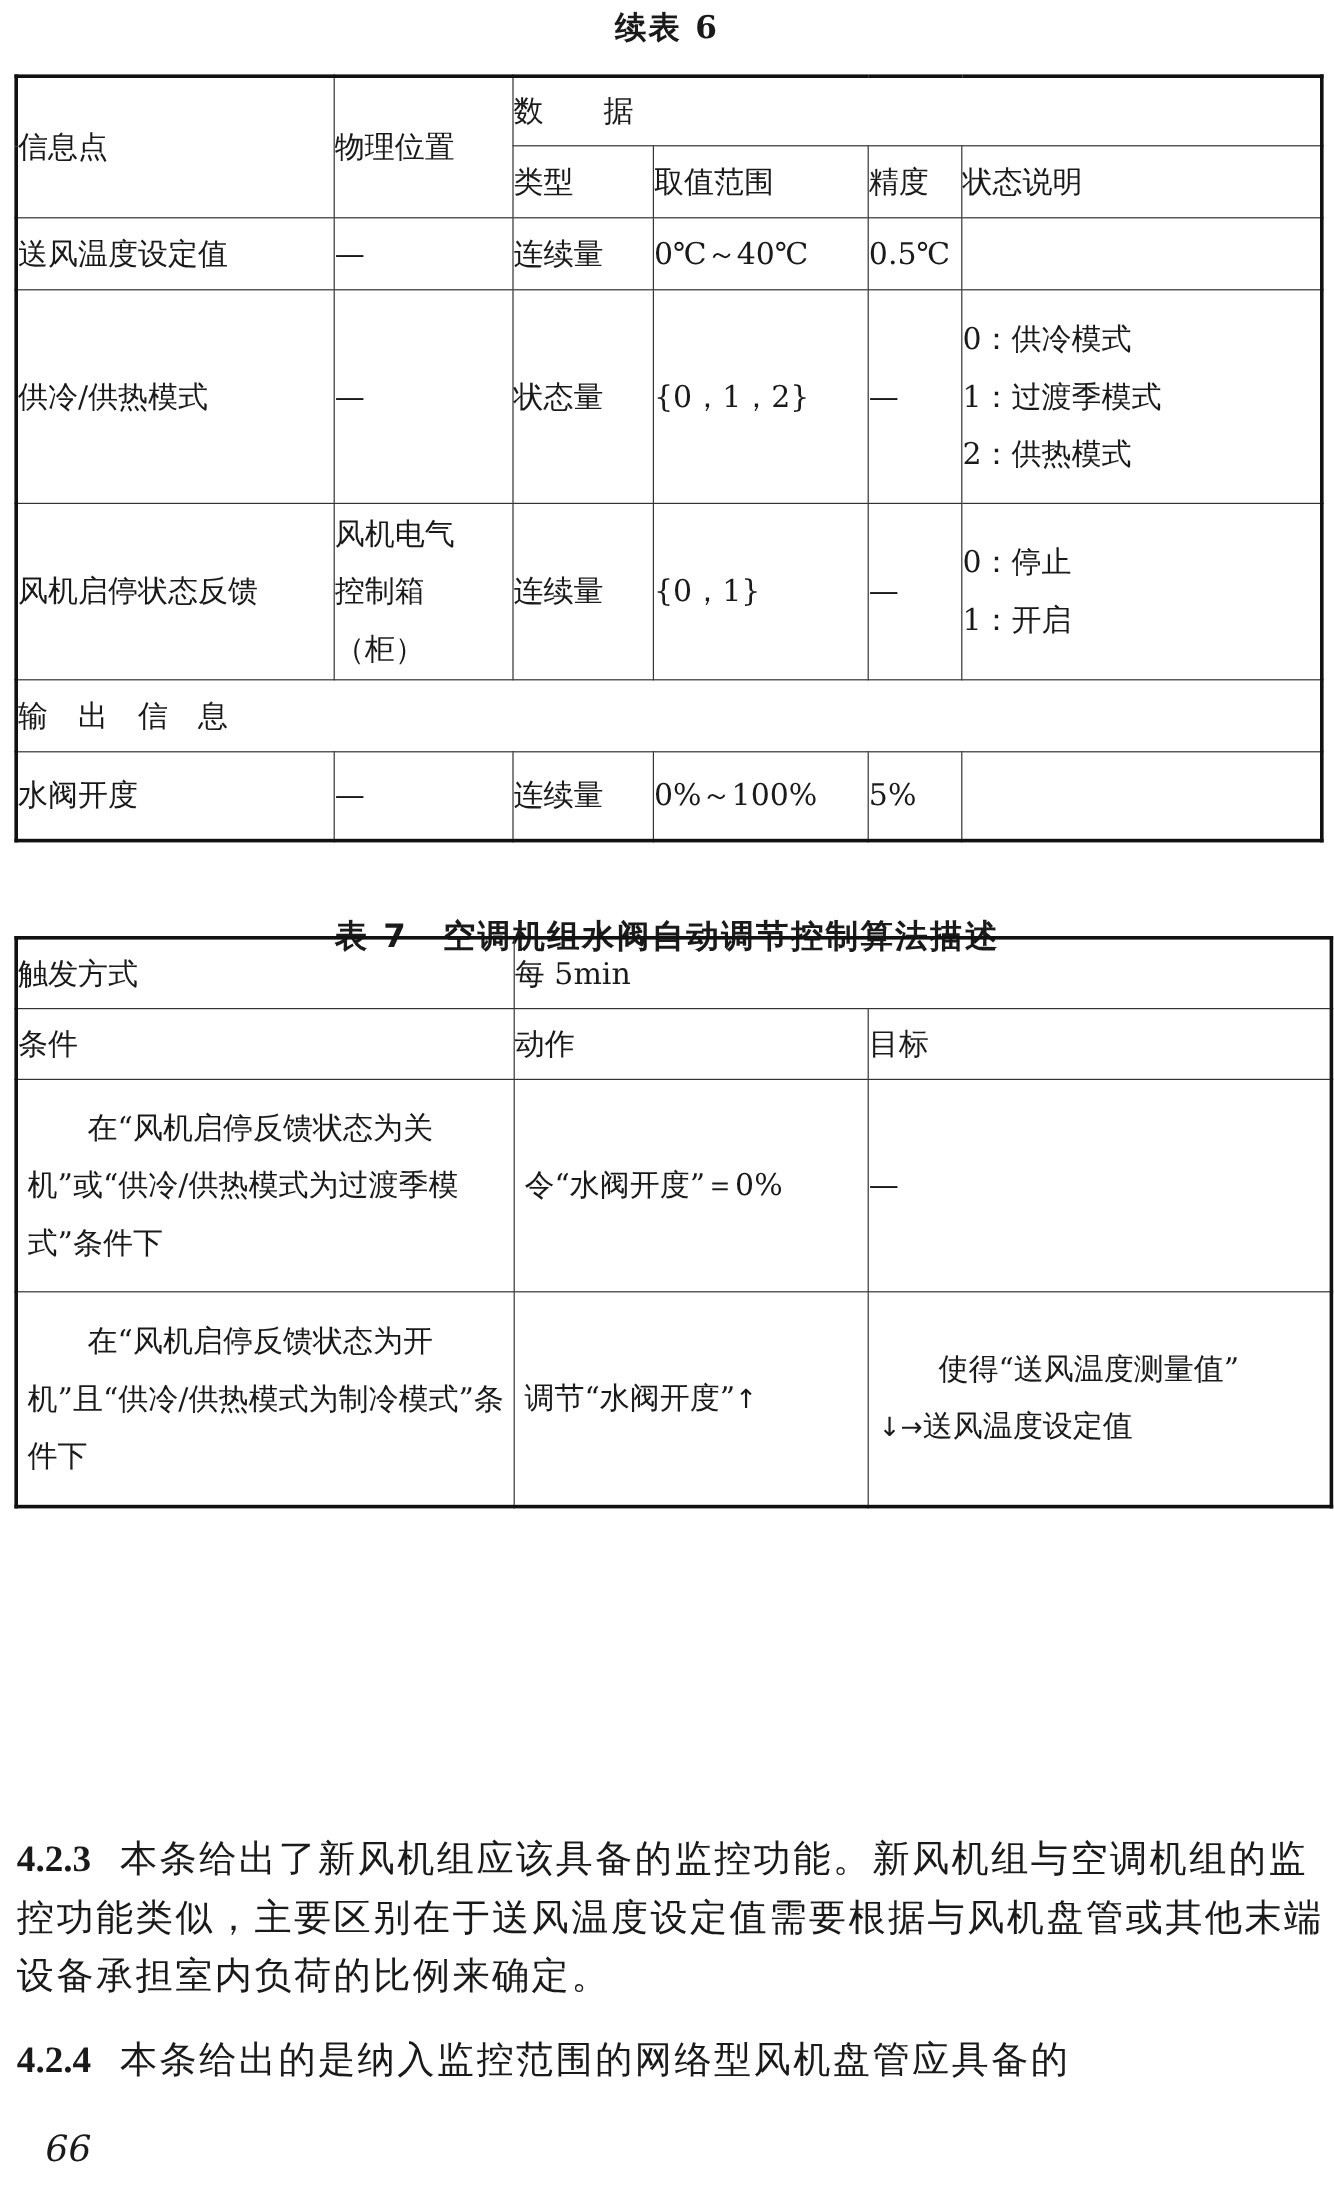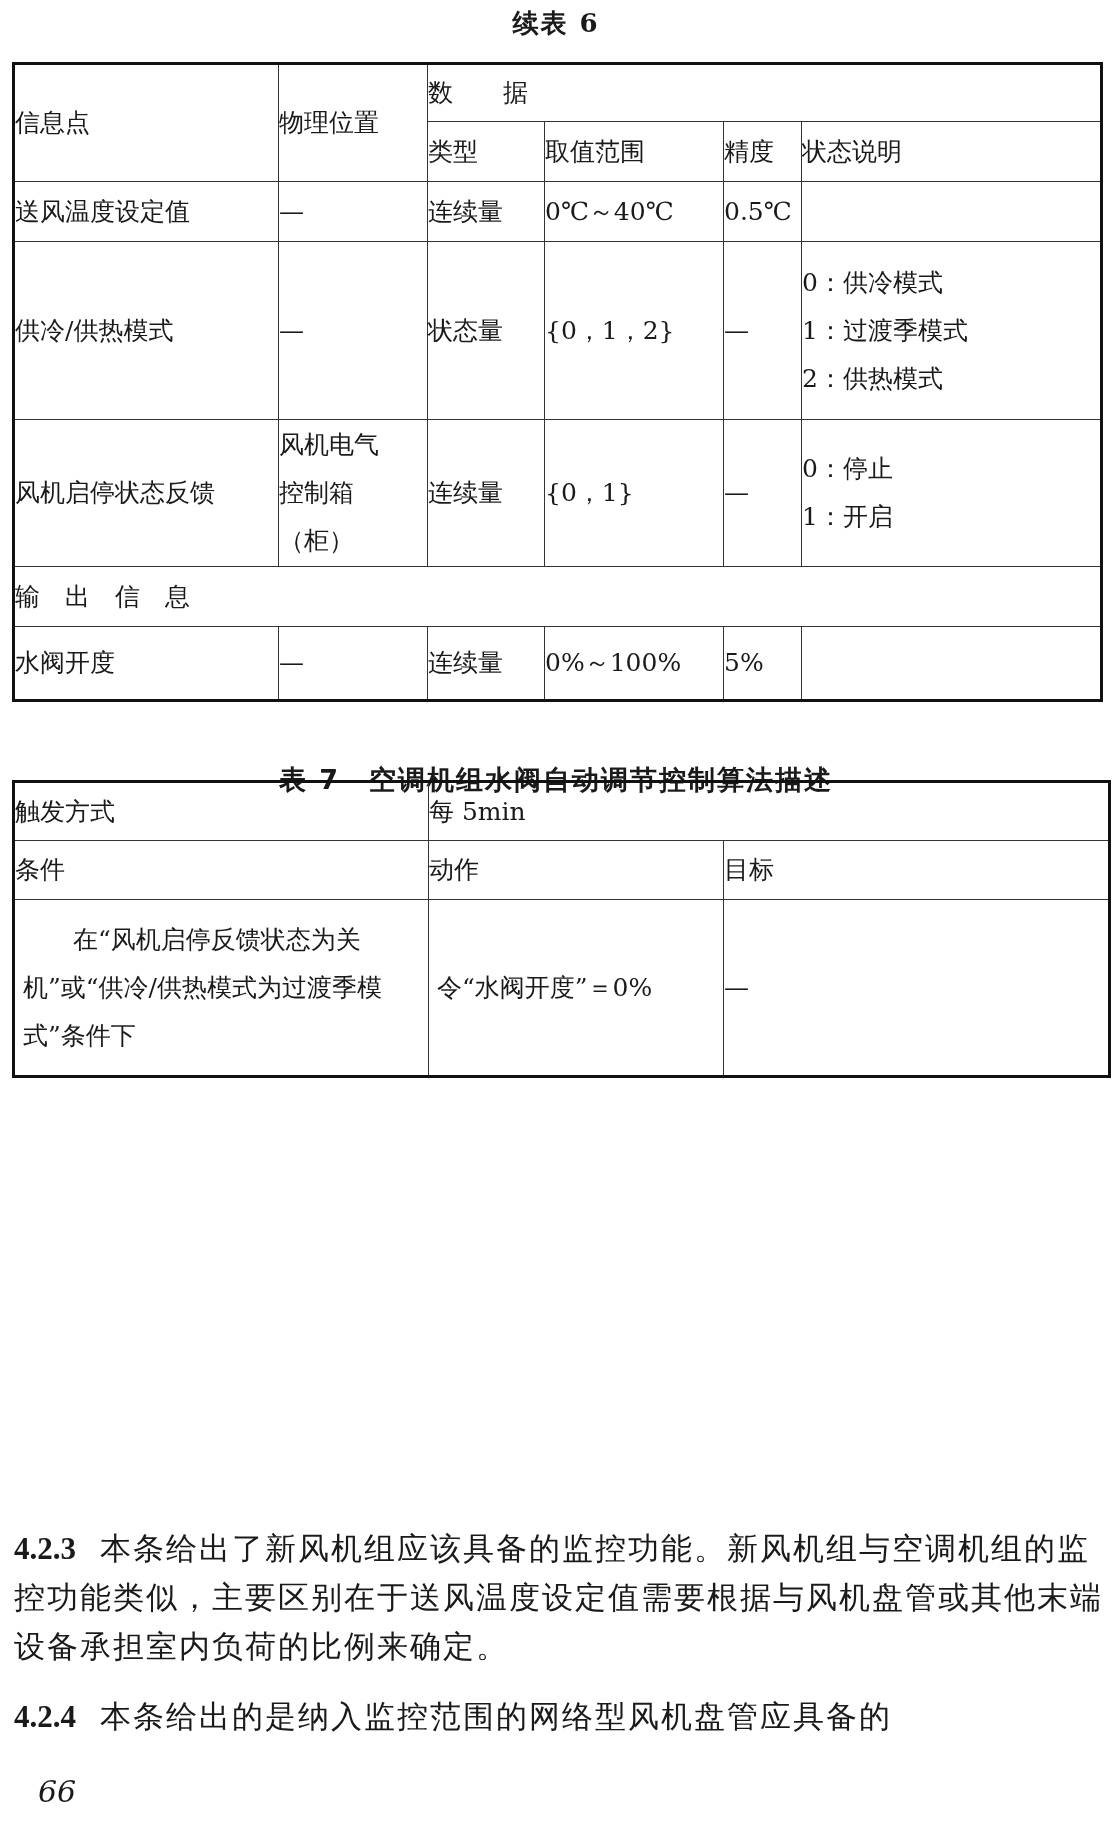--- a/index.html
+++ b/index.html
@@ -112,20 +112,30 @@
   <tr style="height:59px">
     <td>条件</td>
     <td>动作</td>
     <td>目标</td>
   </tr>
   <tr style="height:177px">
     <td class="left indent">在“风机启停反馈状态为关机”或“供冷/供热模式为过渡季模式”条件下</td>
     <td class="left">令“水阀开度”＝0%</td>
     <td>—</td>
   </tr>
+  <tr style="height:179px">
+    <td class="left indent">在“风机启停反馈状态为开机”且“供冷/供热模式为制冷模式”条件下</td>
+    <td class="left">
+      <span>调节“水阀开度”</span><span class="arrow">↑</span>
+    </td>
+    <td class="left">
+      <div class="indent">使得“送风温度测量值”</div>
+      <div><span class="arrow">↓→</span><span>送风温度设定值</span></div>
+    </td>
+  </tr>
 </tbody>
   </table>
 
 <div class="abs para" style="top:1524px">
   <b>4.2.3</b><span>本条给出了新风机组应该具备的监控功能。新风机组与空调机组的监控功能类似，主要区别在于送风温度设定值需要根据与风机盘管或其他末端设备承担室内负荷的比例来确定。</span>
 </div>
 <div class="abs para" style="top:1692px; white-space:nowrap; overflow:hidden;">
   <b>4.2.4</b><span>本条给出的是纳入监控范围的网络型风机盘管应具备的</span>
 </div>
 

